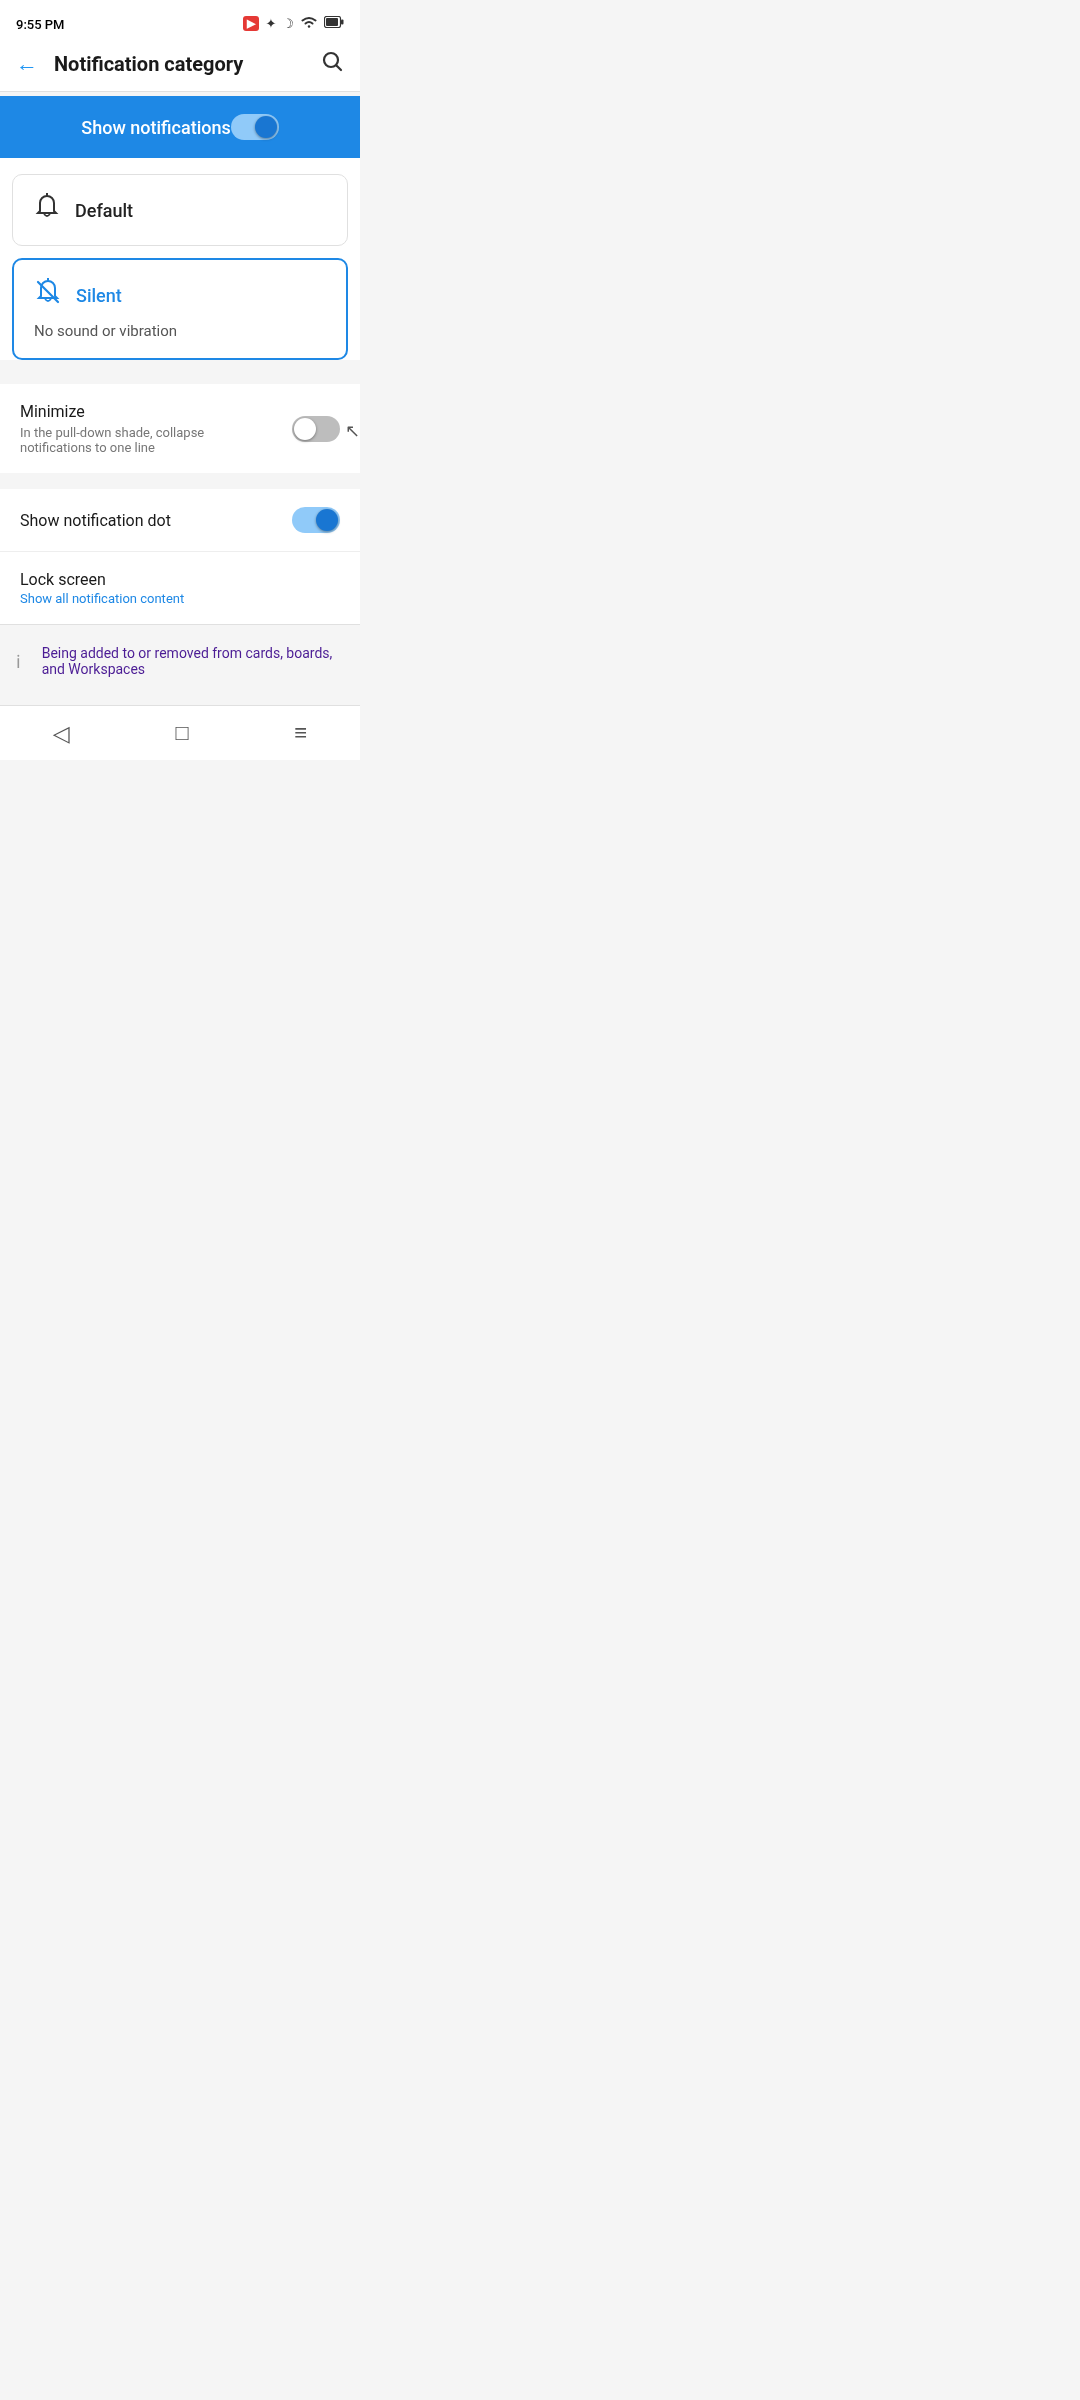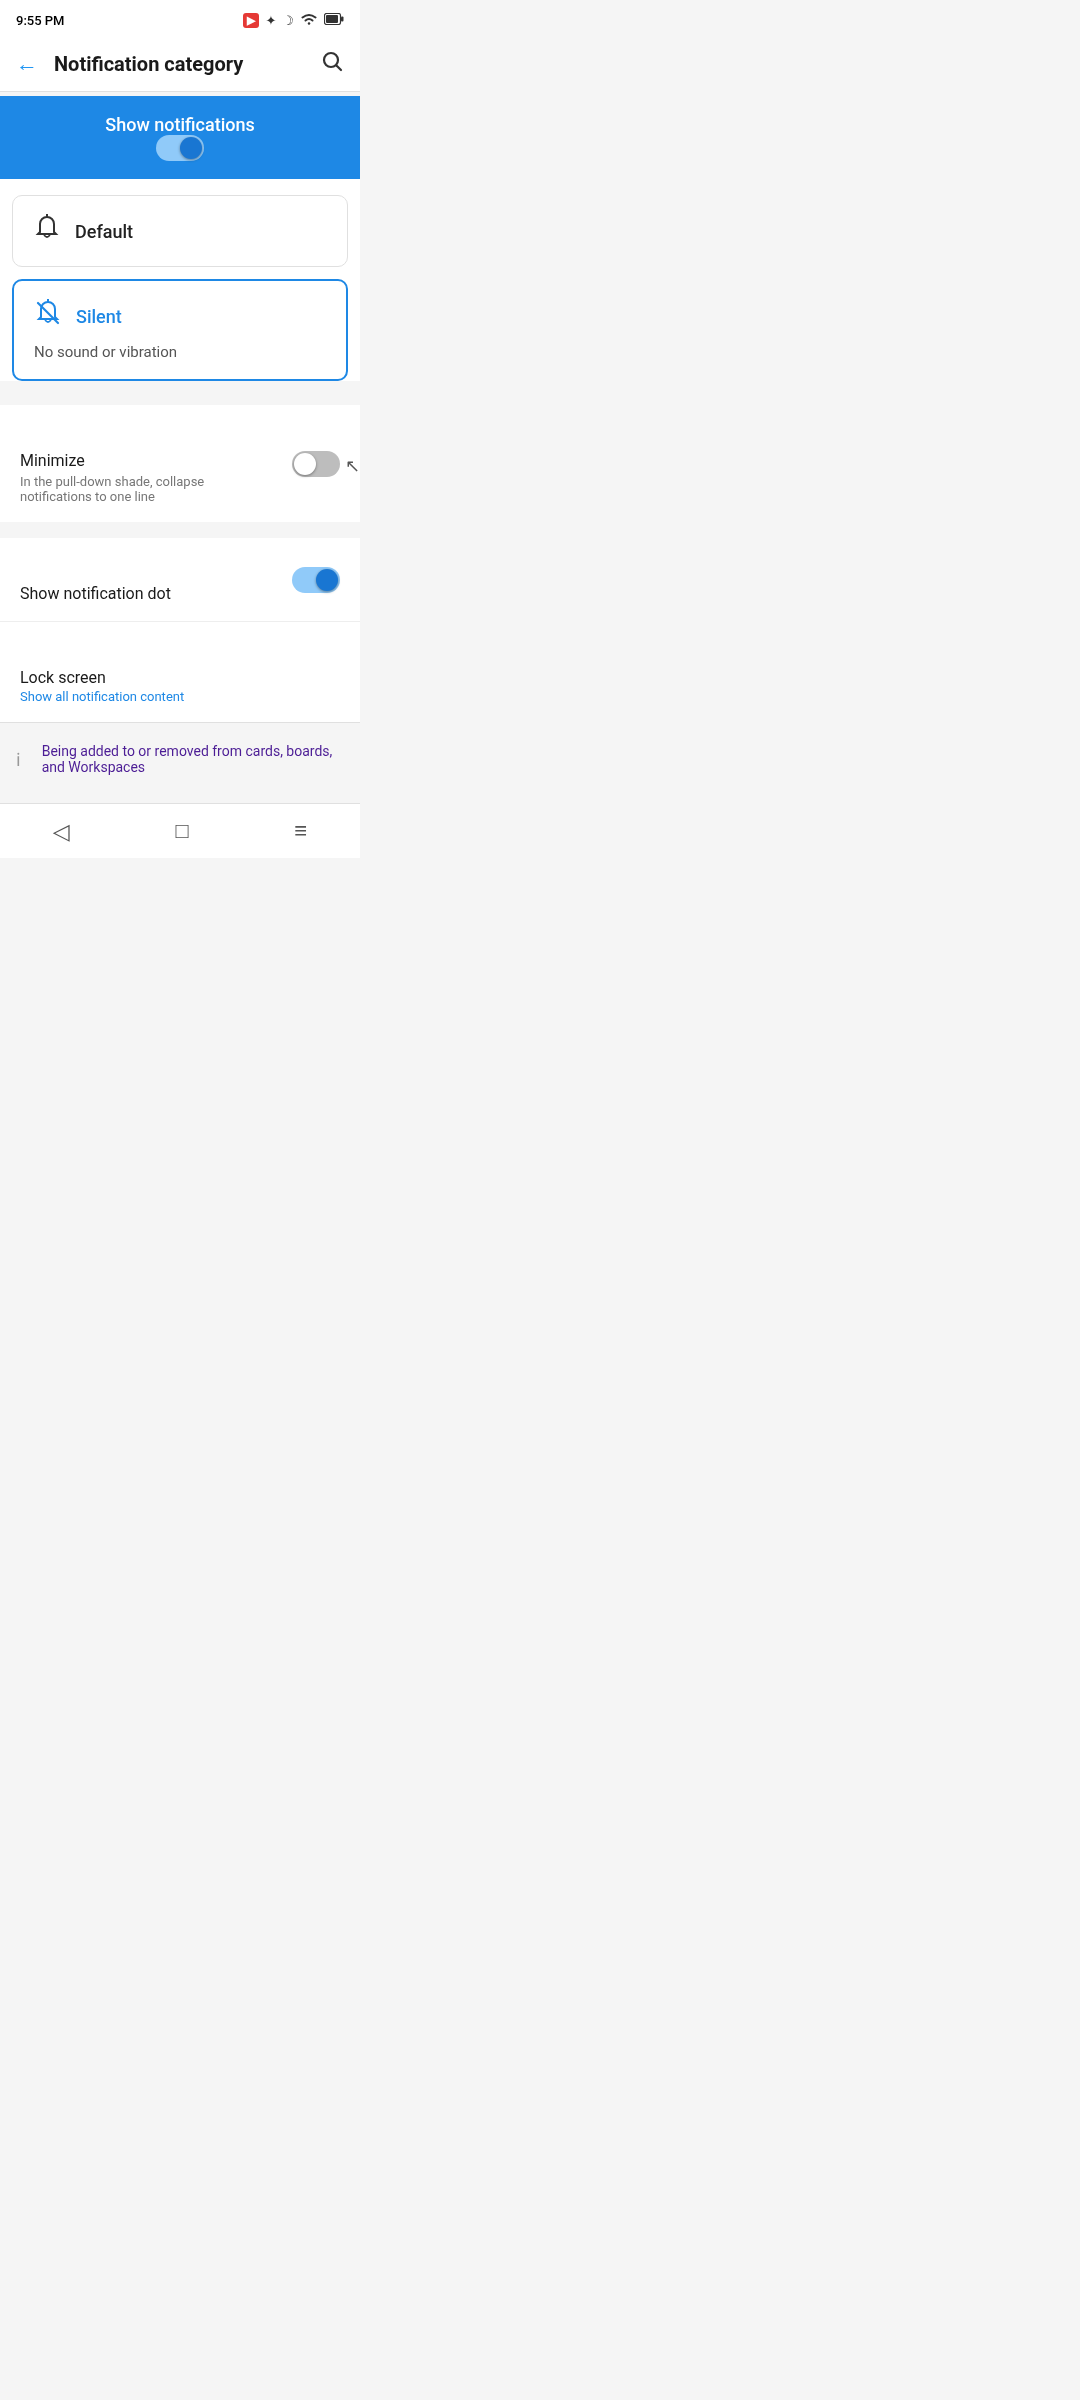--- a/index.html
+++ b/index.html
@@ -10,21 +10,21 @@
       min-height: 800px;
       font-family: 'Roboto', Arial, sans-serif;
       background: #f5f5f5;
       overflow-x: hidden;
     }
 
     
     .status-bar {
       display: flex;
       justify-content: space-between;
-      align-items: center;
+      align-items: flex-end;
       padding: 8px 16px 4px;
       background: #fff;
       height: 36px;
     }
     .status-time {
       font-size: 13px;
       font-weight: 500;
       color: #000;
     }
     .status-icons {
@@ -74,21 +74,20 @@
     }
 
     
     .blue-banner {
       background: #1e88e5;
       display: flex;
       align-items: center;
       justify-content: center;
       padding: 18px 20px;
       margin-top: 4px;
-      flex-direction: column;
     }
     .banner-text {
       color: #fff;
       font-size: 18px;
       font-weight: 500;
     }
 
     
     .toggle {
       position: relative;
@@ -182,21 +181,20 @@
       justify-content: space-between;
       padding: 18px 20px;
       border-bottom: 1px solid #eeeeee;
     }
     .settings-row:last-child {
       border-bottom: none;
     }
     .settings-row-content {
       flex: 1;
       margin-right: 16px;
-      margin-top: 28px;
     }
     .settings-row-title {
       font-size: 16px;
       color: #1a1a1a;
       font-weight: 400;
     }
     .settings-row-subtitle {
       font-size: 13px;
       color: #1e88e5;
       margin-top: 2px;

